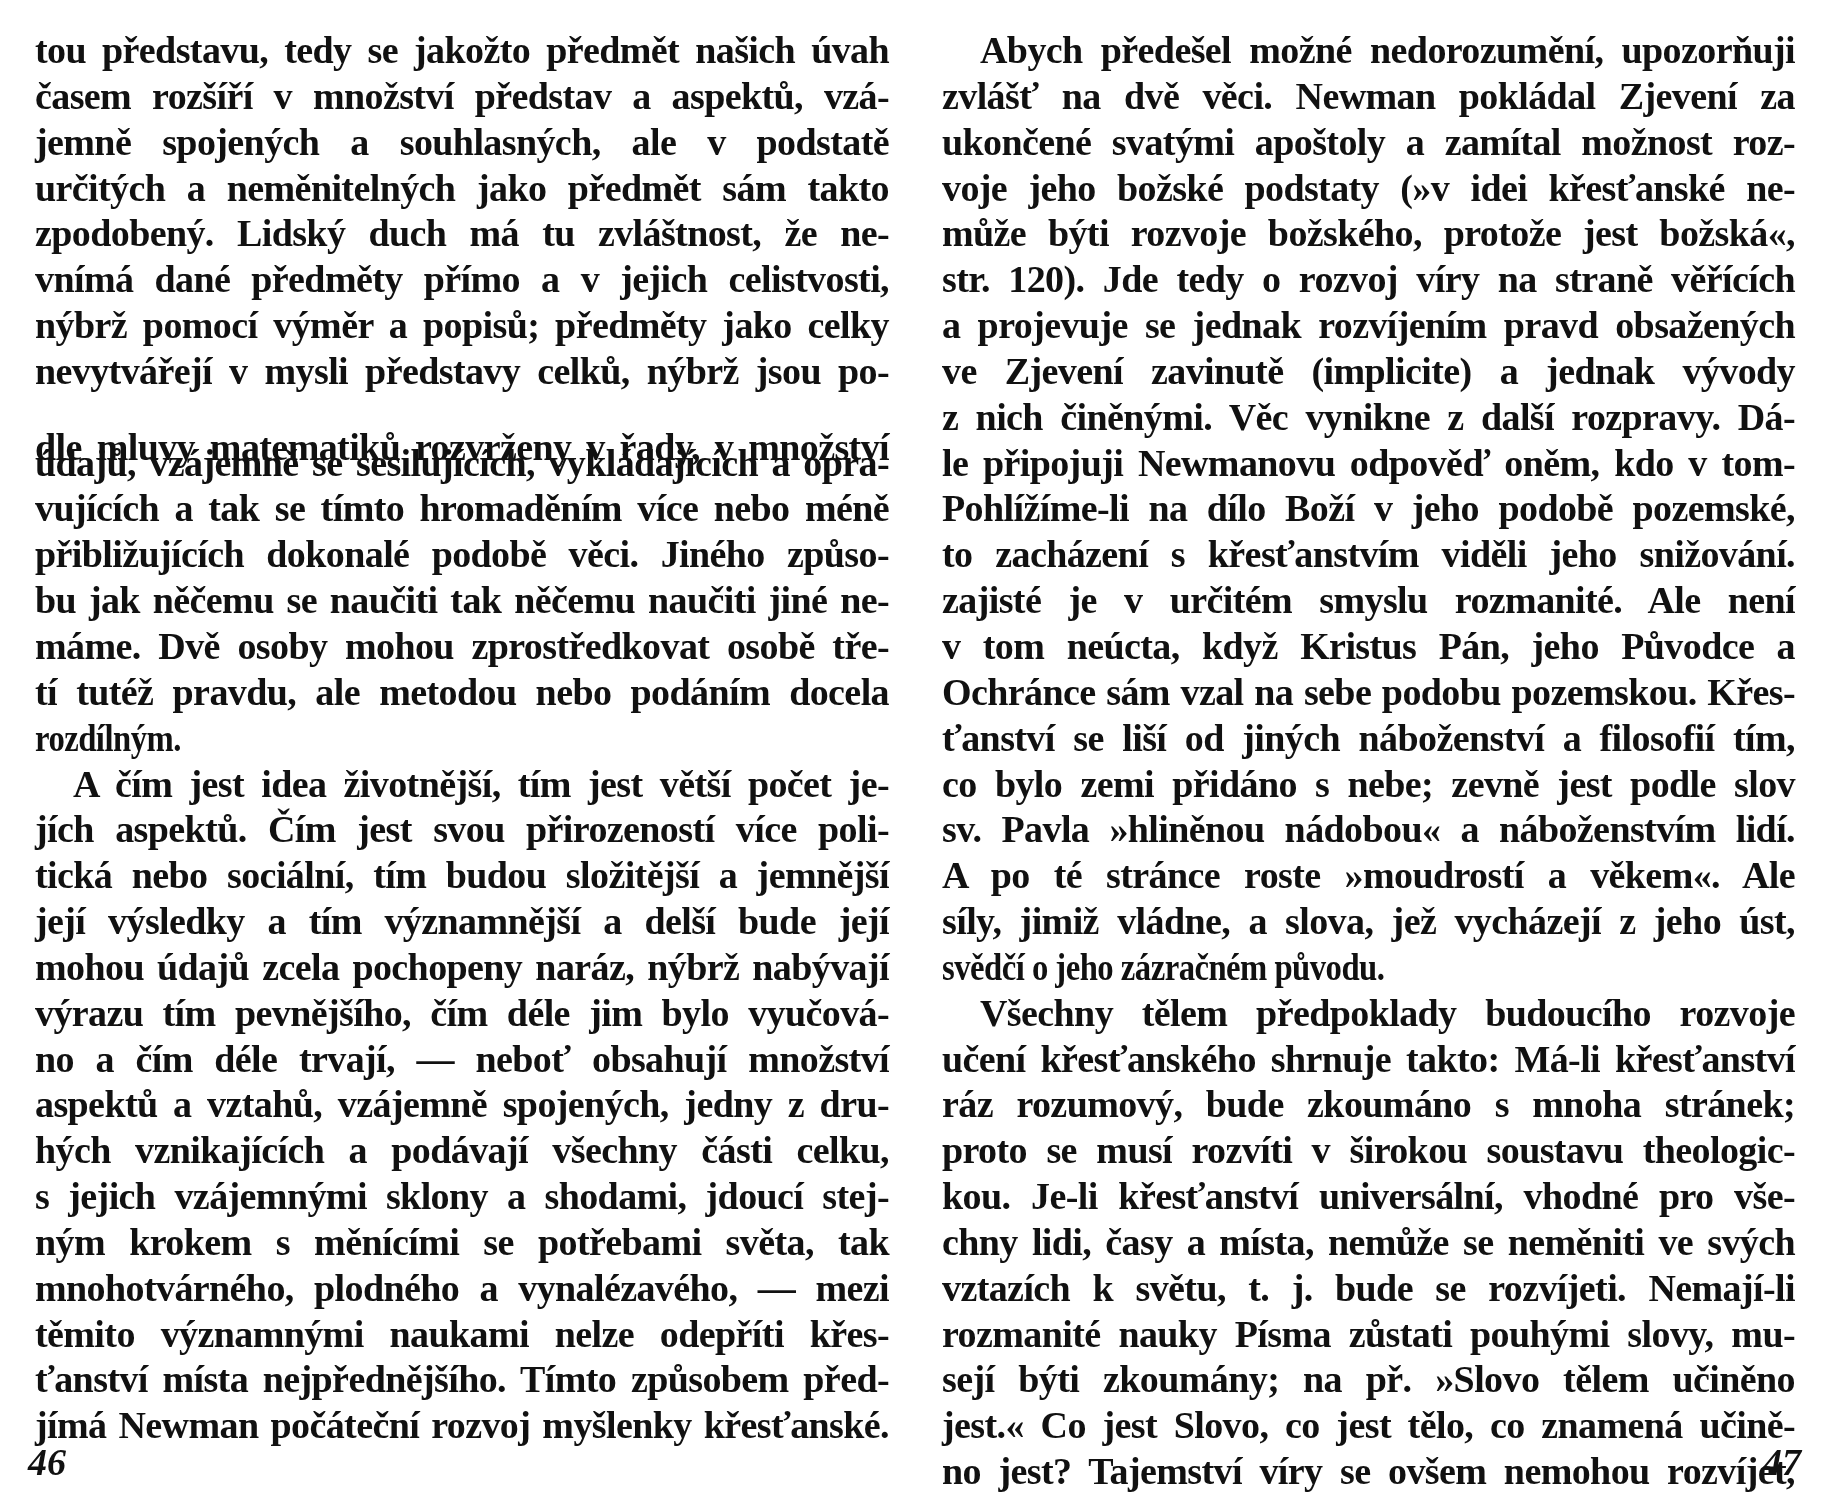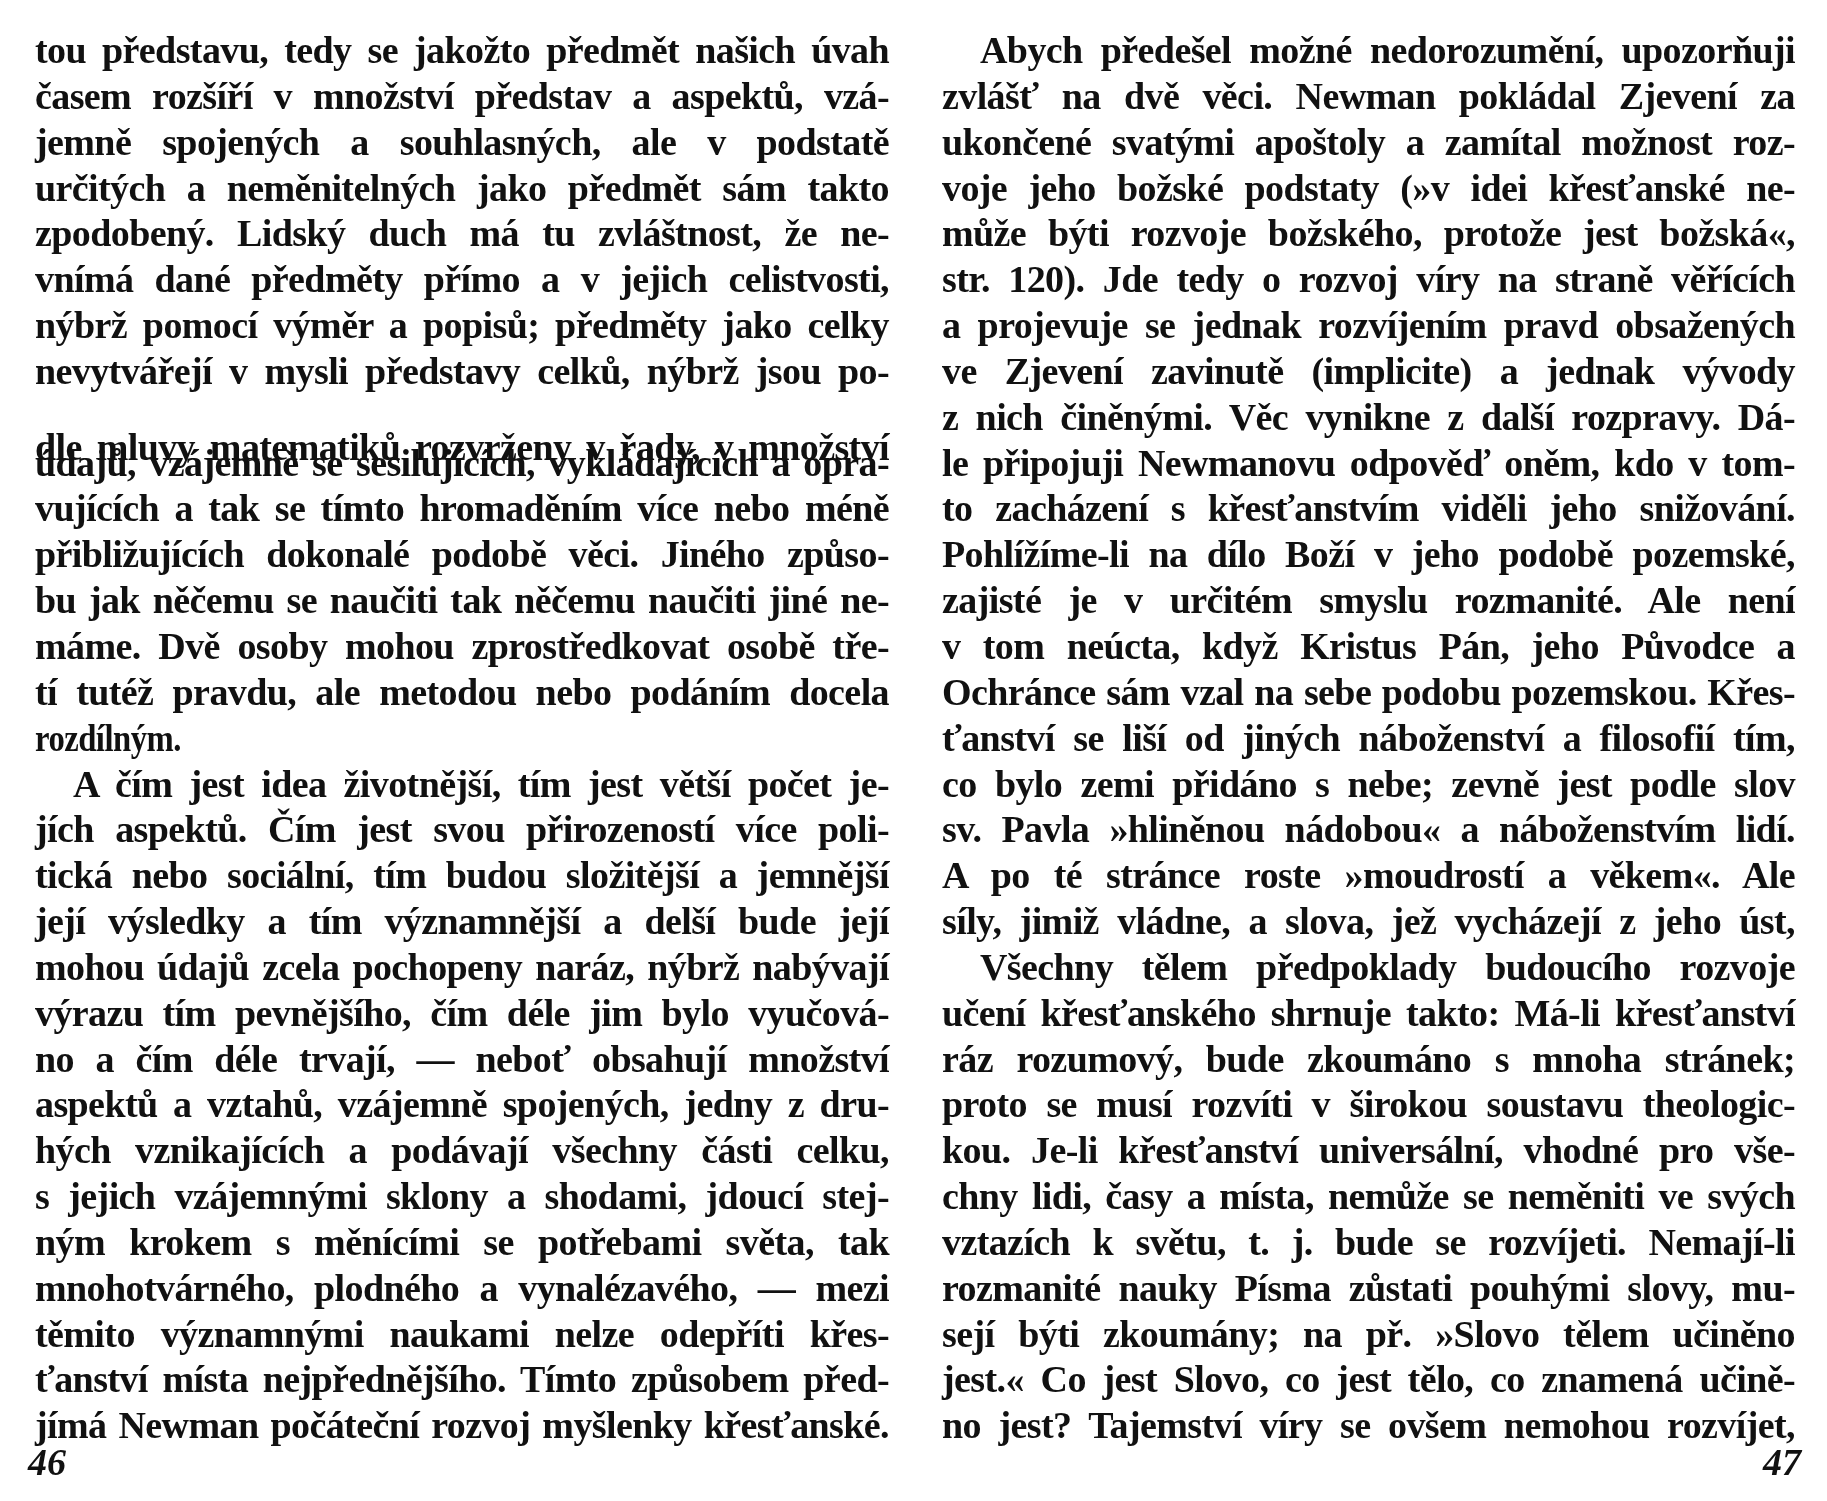--- a/index.html
+++ b/index.html
@@ -71,30 +71,31 @@
     <div class="line indent"><span style="white-space: nowrap; display: inline-block; width: 815px; transform: scaleX(1); transform-origin: left center;">Abych předešel možné nedorozumění, upozorňuji</span></div>
     <div class="line"><span style="white-space: nowrap; display: inline-block; width: 853px; transform: scaleX(1); transform-origin: left center;">zvlášť na dvě věci. Newman pokládal Zjevení za</span></div>
     <div class="line"><span style="white-space: nowrap; display: inline-block; width: 853px; transform: scaleX(1); transform-origin: left center;">ukončené svatými apoštoly a zamítal možnost roz-</span></div>
     <div class="line"><span style="white-space: nowrap; display: inline-block; width: 853px; transform: scaleX(1); transform-origin: left center;">voje jeho božské podstaty (»v idei křesťanské ne-</span></div>
     <div class="line"><span style="white-space: nowrap; display: inline-block; width: 853px; transform: scaleX(1); transform-origin: left center;">může býti rozvoje božského, protože jest božská«,</span></div>
     <div class="line"><span style="white-space: nowrap; display: inline-block; width: 853px; transform: scaleX(1); transform-origin: left center;">str. 120). Jde tedy o rozvoj víry na straně věřících</span></div>
     <div class="line"><span style="white-space: nowrap; display: inline-block; width: 853px; transform: scaleX(1); transform-origin: left center;">a projevuje se jednak rozvíjením pravd obsažených</span></div>
     <div class="line"><span style="white-space: nowrap; display: inline-block; width: 853px; transform: scaleX(1); transform-origin: left center;">ve Zjevení zavinutě (implicite) a jednak vývody</span></div>
     <div class="line"><span style="white-space: nowrap; display: inline-block; width: 853px; transform: scaleX(1); transform-origin: left center;">z nich činěnými. Věc vynikne z další rozpravy. Dá-</span></div>
     <div class="line"><span style="white-space: nowrap; display: inline-block; width: 853px; transform: scaleX(1); transform-origin: left center;">le připojuji Newmanovu odpověď oněm, kdo v tom-</span></div>
+    <div class="line"><span style="white-space: nowrap; display: inline-block; width: 853px; transform: scaleX(1); transform-origin: left center;">Pohlížíme-li na dílo Boží v jeho podobě pozemské,</span></div>
     <div class="line"><span style="white-space: nowrap; display: inline-block; width: 853px; transform: scaleX(1); transform-origin: left center;">to zacházení s křesťanstvím viděli jeho snižování.</span></div>
-    <div class="line"><span style="white-space: nowrap; display: inline-block; width: 853px; transform: scaleX(1); transform-origin: left center;">Pohlížíme-li na dílo Boží v jeho podobě pozemské,</span></div>
     <div class="line"><span style="white-space: nowrap; display: inline-block; width: 853px; transform: scaleX(1); transform-origin: left center;">zajisté je v určitém smyslu rozmanité. Ale není</span></div>
     <div class="line"><span style="white-space: nowrap; display: inline-block; width: 853px; transform: scaleX(1); transform-origin: left center;">v tom neúcta, když Kristus Pán, jeho Původce a</span></div>
     <div class="line"><span style="white-space: nowrap; display: inline-block; width: 853px; transform: scaleX(1); transform-origin: left center;">Ochránce sám vzal na sebe podobu pozemskou. Křes-</span></div>
     <div class="line"><span style="white-space: nowrap; display: inline-block; width: 853px; transform: scaleX(1); transform-origin: left center;">ťanství se liší od jiných náboženství a filosofií tím,</span></div>
     <div class="line"><span style="white-space: nowrap; display: inline-block; width: 853px; transform: scaleX(1); transform-origin: left center;">co bylo zemi přidáno s nebe; zevně jest podle slov</span></div>
     <div class="line"><span style="white-space: nowrap; display: inline-block; width: 853px; transform: scaleX(1); transform-origin: left center;">sv. Pavla »hliněnou nádobou« a náboženstvím lidí.</span></div>
     <div class="line"><span style="white-space: nowrap; display: inline-block; width: 853px; transform: scaleX(1); transform-origin: left center;">A po té stránce roste »moudrostí a věkem«. Ale</span></div>
     <div class="line"><span style="white-space: nowrap; display: inline-block; width: 853px; transform: scaleX(1); transform-origin: left center;">síly, jimiž vládne, a slova, jež vycházejí z jeho úst,</span></div>
+    <div class="line last"><span style="white-space: nowrap; display: inline-block; transform: scaleX(0.86); transform-origin: left center;">svědčí o jeho zázračném původu.</span></div>
     <div class="line indent"><span style="white-space: nowrap; display: inline-block; width: 815px; transform: scaleX(1); transform-origin: left center;">Všechny tělem předpoklady budoucího rozvoje</span></div>
     <div class="line"><span style="white-space: nowrap; display: inline-block; width: 853px; transform: scaleX(1); transform-origin: left center;">učení křesťanského shrnuje takto: Má-li křesťanství</span></div>
     <div class="line"><span style="white-space: nowrap; display: inline-block; width: 853px; transform: scaleX(1); transform-origin: left center;">ráz rozumový, bude zkoumáno s mnoha stránek;</span></div>
     <div class="line"><span style="white-space: nowrap; display: inline-block; width: 853px; transform: scaleX(1); transform-origin: left center;">proto se musí rozvíti v širokou soustavu theologic-</span></div>
     <div class="line"><span style="white-space: nowrap; display: inline-block; width: 853px; transform: scaleX(1); transform-origin: left center;">kou. Je-li křesťanství universální, vhodné pro vše-</span></div>
     <div class="line"><span style="white-space: nowrap; display: inline-block; width: 853px; transform: scaleX(1); transform-origin: left center;">chny lidi, časy a místa, nemůže se neměniti ve svých</span></div>
     <div class="line"><span style="white-space: nowrap; display: inline-block; width: 853px; transform: scaleX(1); transform-origin: left center;">vztazích k světu, t. j. bude se rozvíjeti. Nemají-li</span></div>
     <div class="line"><span style="white-space: nowrap; display: inline-block; width: 853px; transform: scaleX(1); transform-origin: left center;">rozmanité nauky Písma zůstati pouhými slovy, mu-</span></div>
     <div class="line"><span style="white-space: nowrap; display: inline-block; width: 853px; transform: scaleX(1); transform-origin: left center;">sejí býti zkoumány; na př. »Slovo tělem učiněno</span></div>
     <div class="line"><span style="white-space: nowrap; display: inline-block; width: 853px; transform: scaleX(1); transform-origin: left center;">jest.« Co jest Slovo, co jest tělo, co znamená učině-</span></div>

